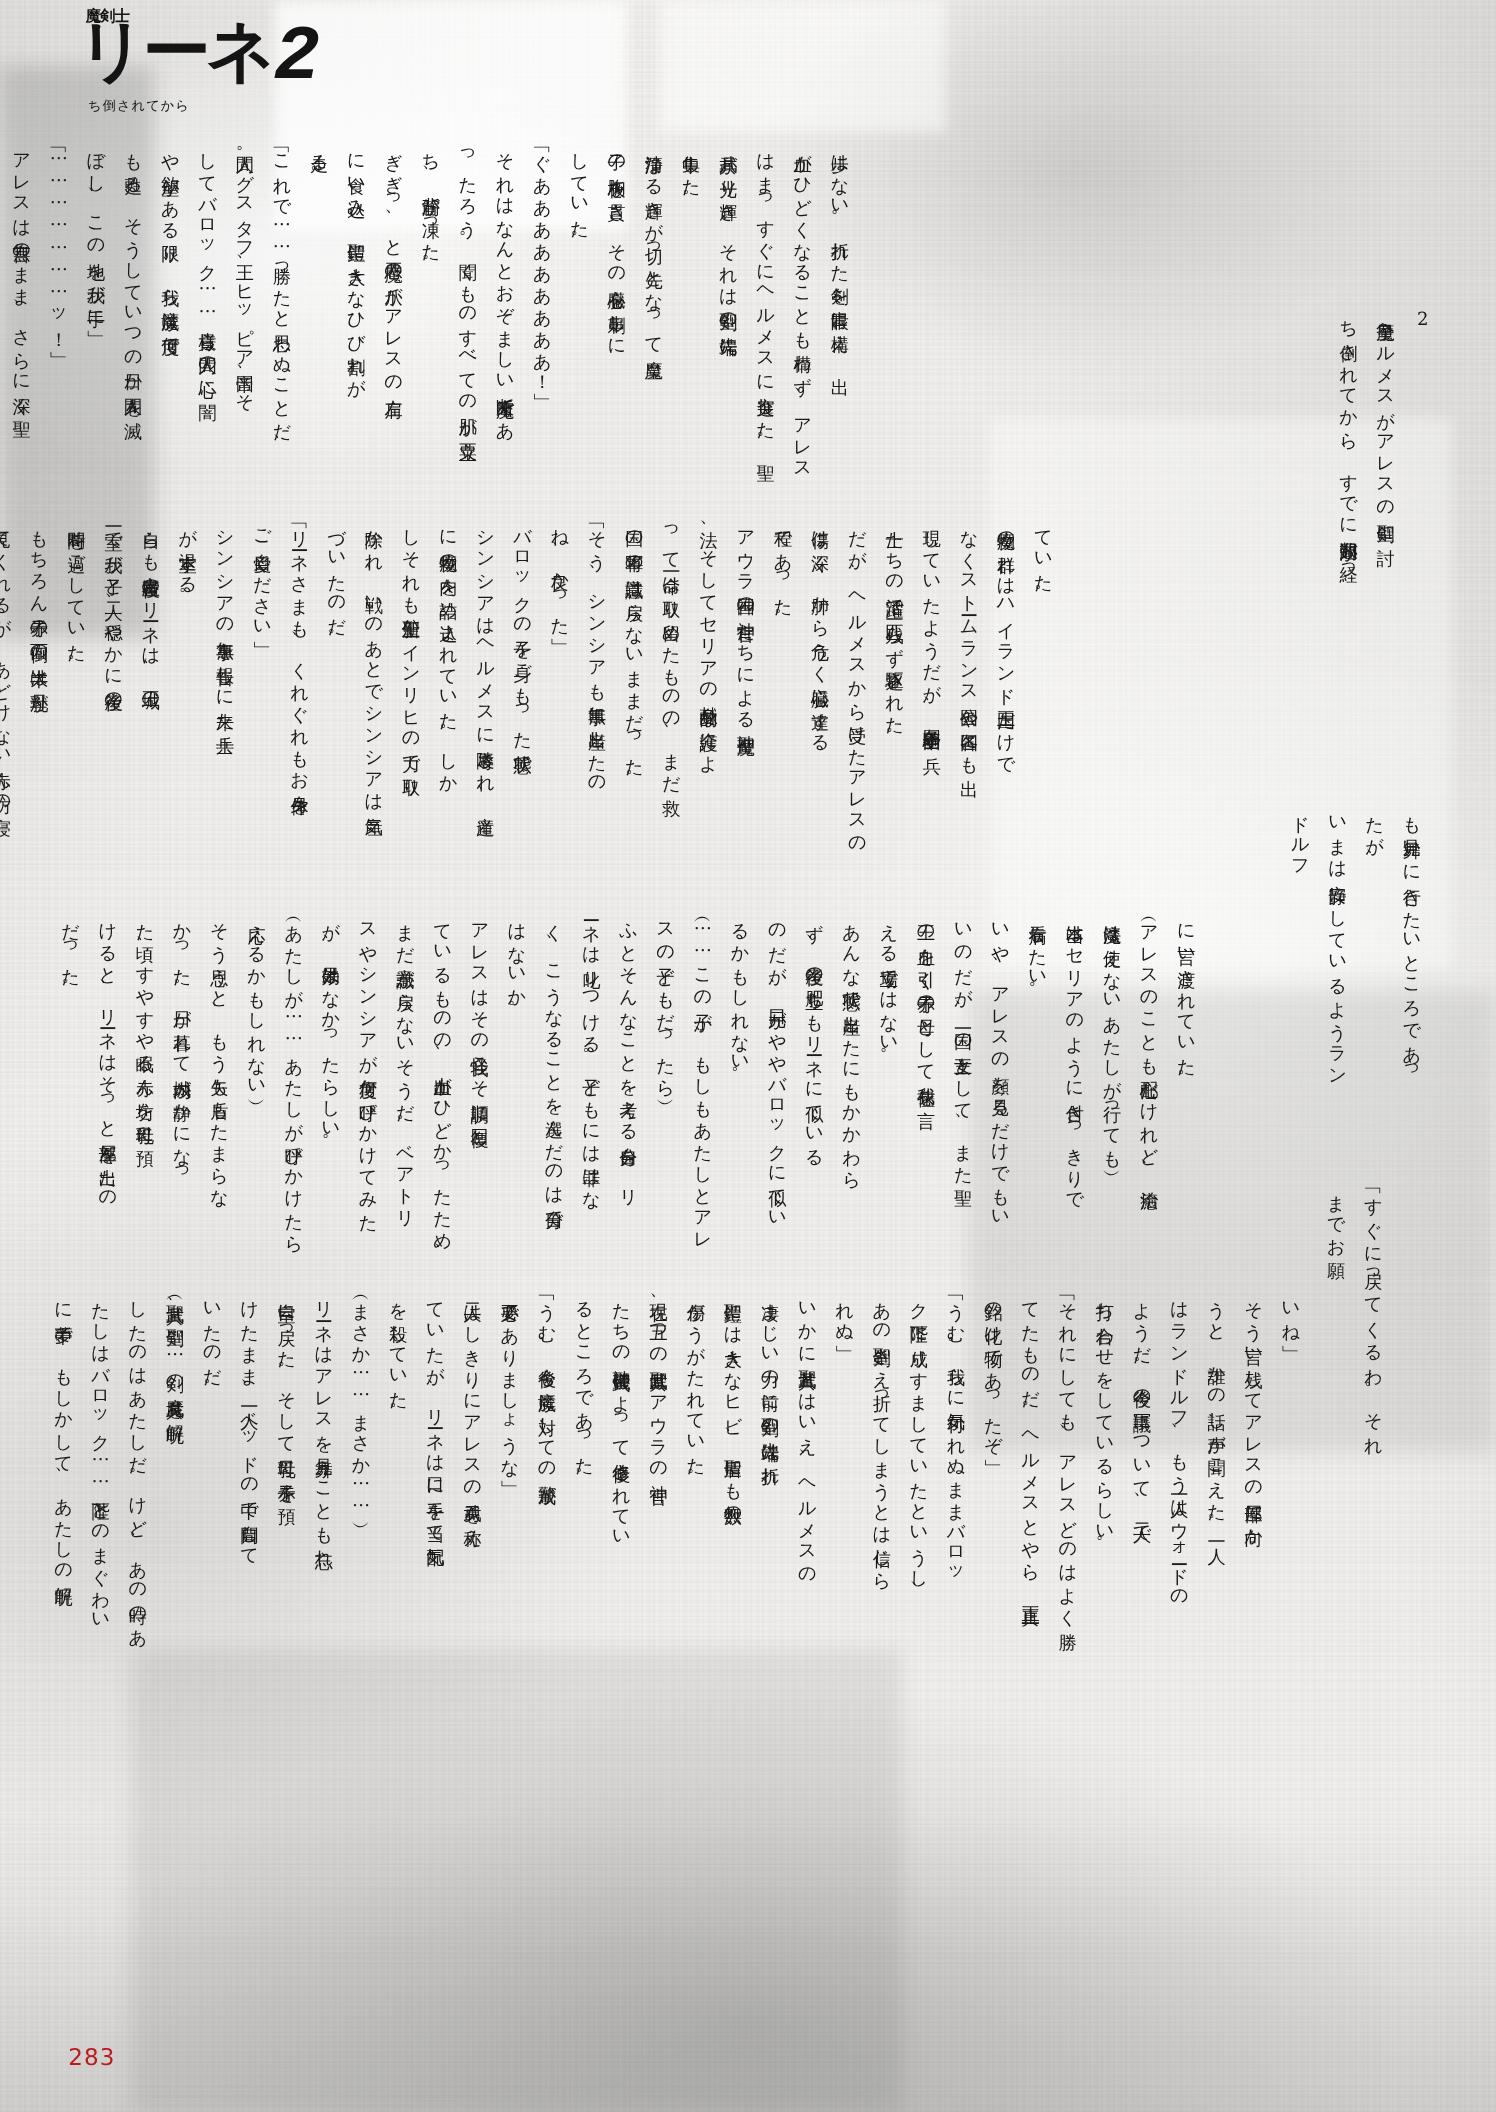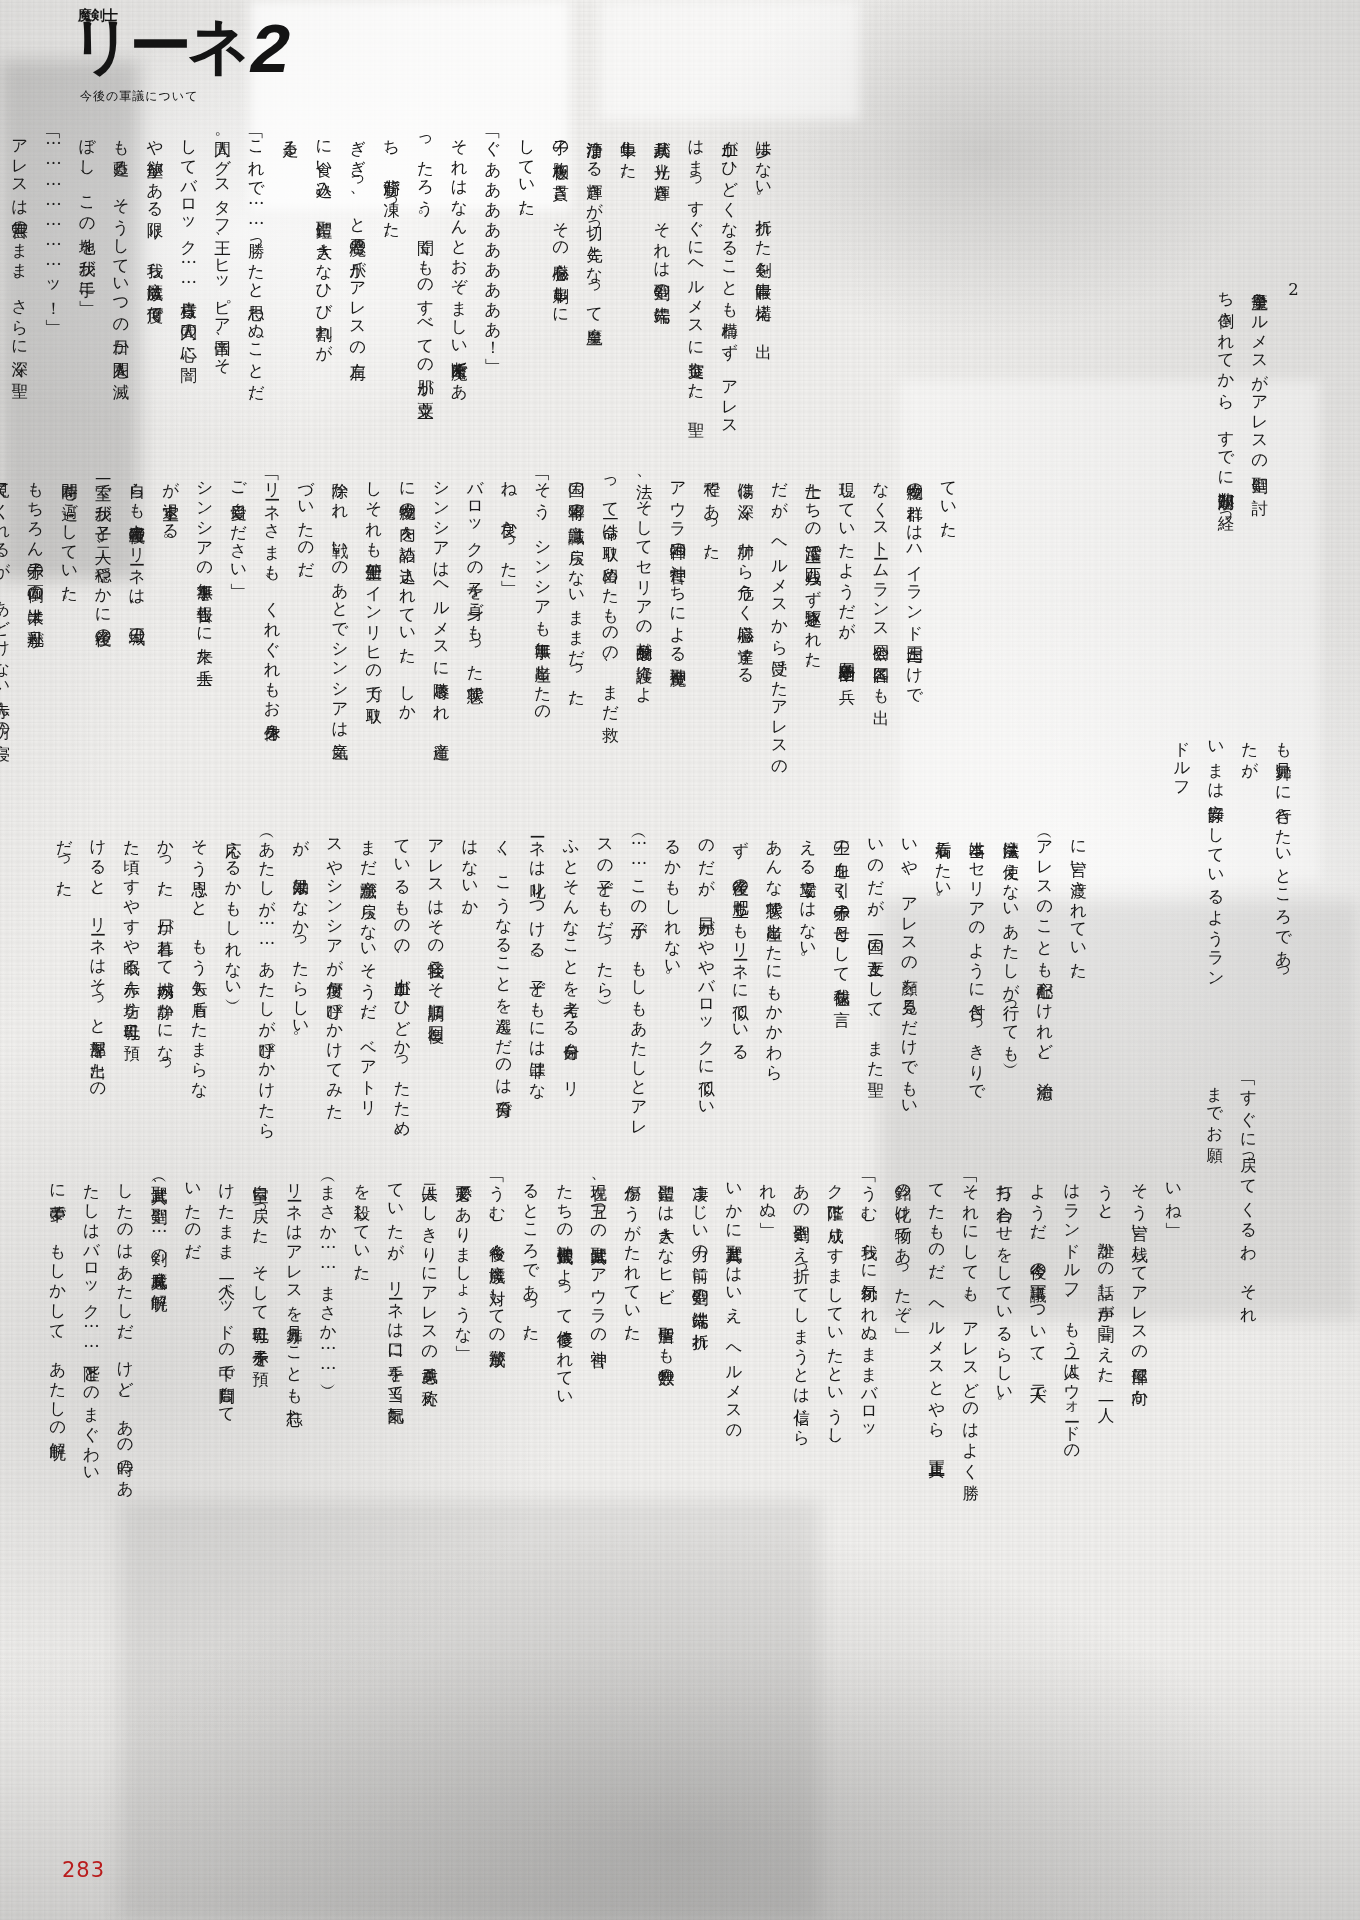--- a/index.html
+++ b/index.html
@@ -144,21 +144,21 @@
   <div class="dark-smear" style="left:880px;top:900px;width:480px;height:420px;opacity:.55;"></div>
   <div class="dark-smear" style="left:120px;top:1500px;width:700px;height:420px;opacity:.5;"></div>
   <div class="smear" style="left:900px;top:380px;width:420px;height:500px;opacity:.5;"></div>
 
   <div class="logo">
     <div class="logo-sub">魔剣士</div>
     <div class="logo-main">
       <span>リーネ</span>
       <span class="num">2</span>
     </div>
-    <div class="logo-tag">今後の軍議について</div>
+    <div class="logo-tag">ち倒されてから</div>
   </div>
 
   <div class="body-text">
     <div class="block b1">歩はない。折れた剣を青眼に構え、出
 血がひどくなることも構わず、アレス
 はまっすぐにヘルメスに突進した。聖
 武具が光り輝き、それは聖剣の先端に
 集中した。
 清浄なる輝きが切っ先となって魔皇
 子の胸板を貫き、その心臓を串刺しに

